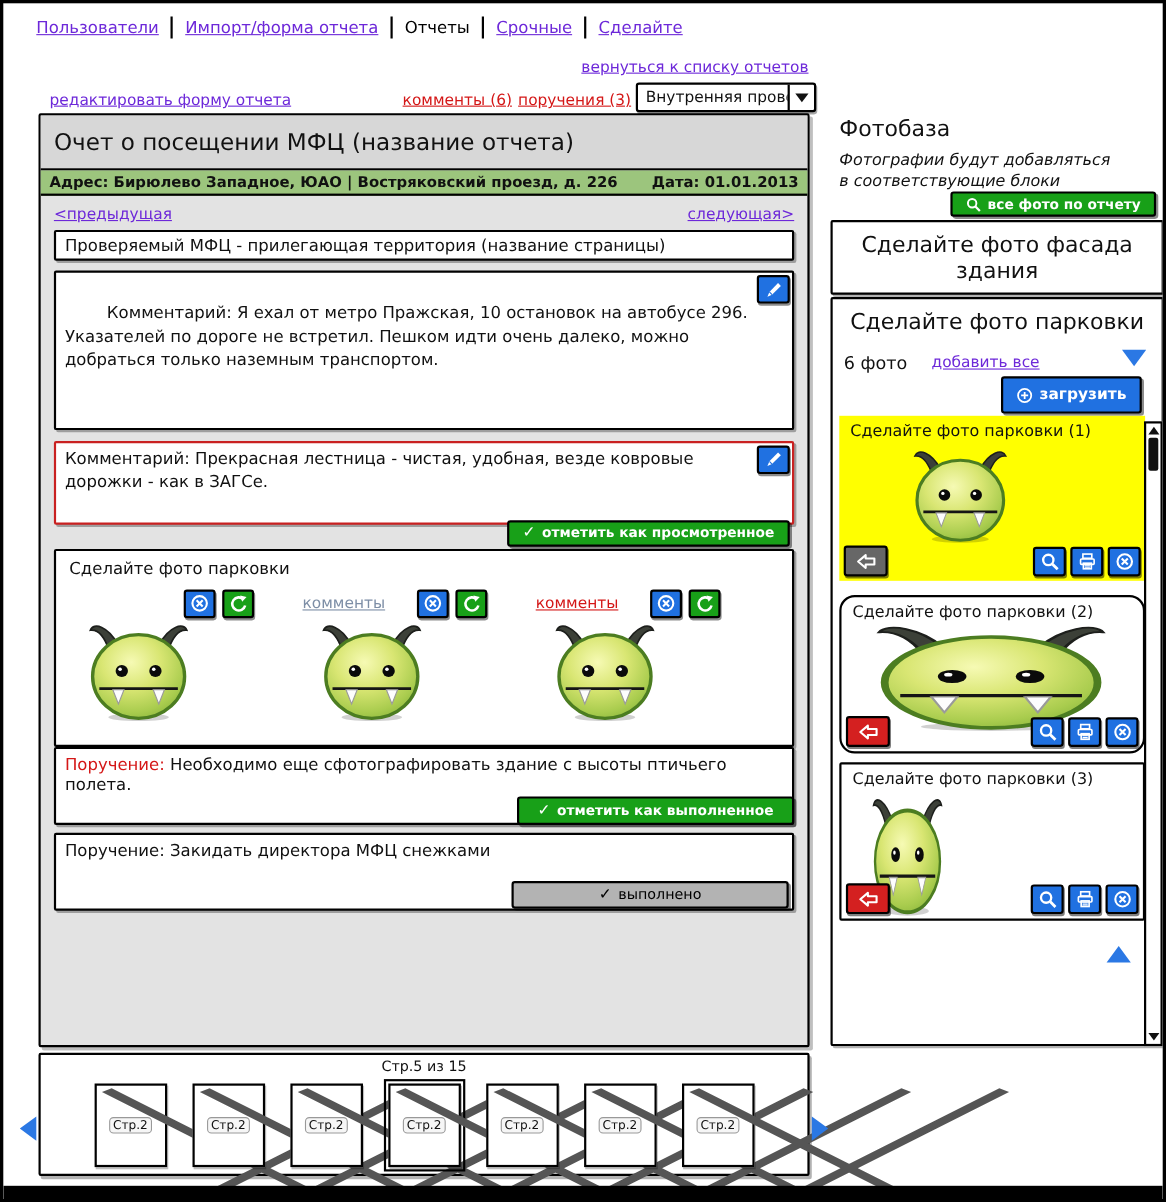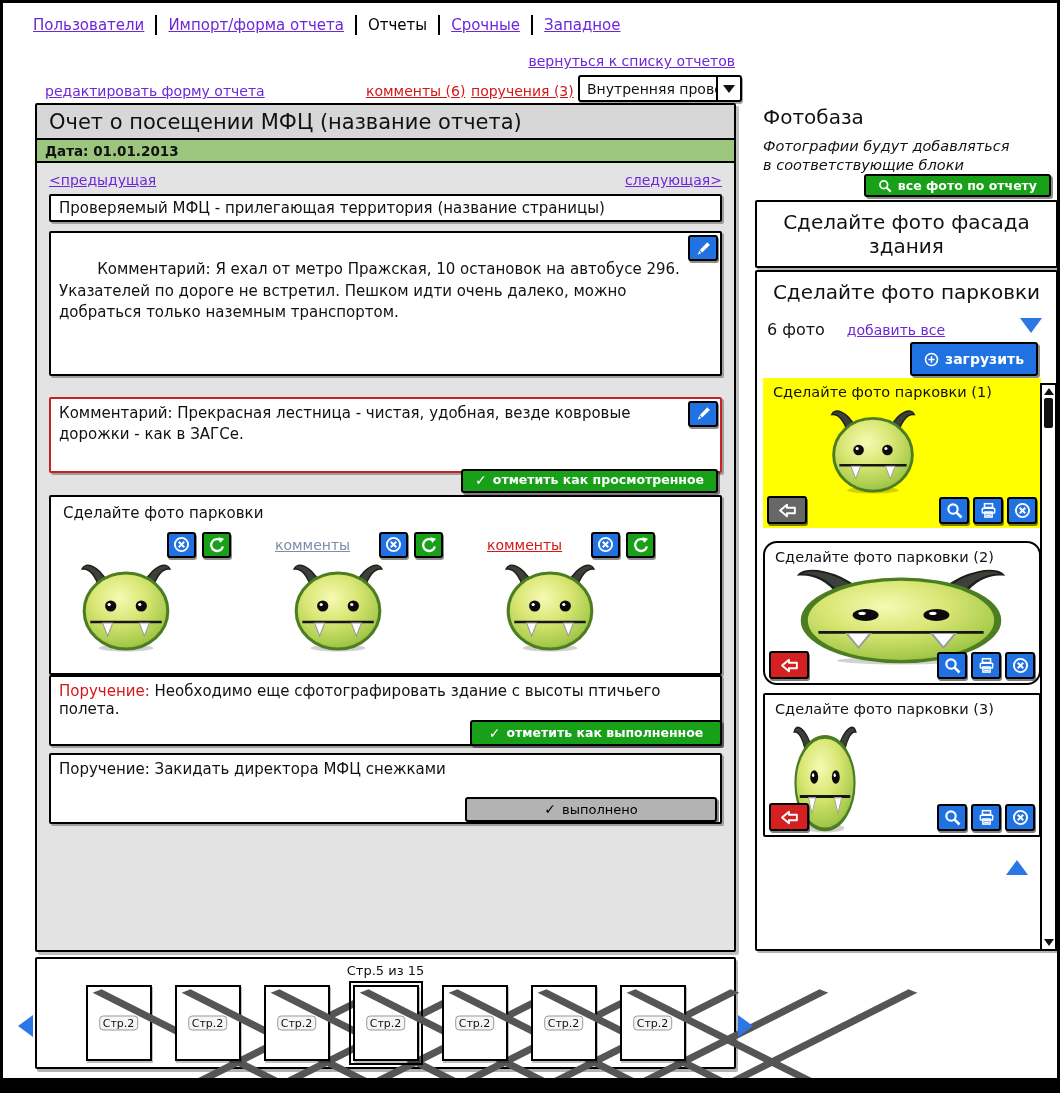--- a/index.html
+++ b/index.html
@@ -33,30 +33,30 @@
   .tri.black-down { border-left:6px solid transparent; border-right:6px solid transparent; border-top:8px solid #111; }
   .tri.blue-up   { border-left:11px solid transparent; border-right:11px solid transparent; border-bottom:15px solid #2b78e4; }
   .tri.blue-down { border-left:11px solid transparent; border-right:11px solid transparent; border-top:15px solid #2b78e4; }
   .tri.blue-left  { border-top:11px solid transparent; border-bottom:11px solid transparent; border-right:15px solid #2b78e4; }
   .tri.blue-right { border-top:11px solid transparent; border-bottom:11px solid transparent; border-left:15px solid #2b78e4; }
 
   
   .main-panel { position:absolute; left:32px; top:100px; width:701px; height:849px;
                 background:#e3e3e3; border:2px solid #000; border-radius:2px;
                 box-shadow:3px 3px 0 rgba(0,0,0,.25); }
-  .panel-title { height:35px; background:#d7d7d7; border-bottom:2px solid #000;
+  .panel-title { height:50px; background:#d7d7d7; border-bottom:2px solid #000;
                  display:flex; align-items:center; padding:0 12px; font-size:21px; }
   .addr-bar { height:23px; background:#9cc57d; border-bottom:2px solid #000;
               display:flex; align-items:center; justify-content:space-between;
               padding:0 8px; font-size:13.5px; font-weight:bold; }
   .pagenav { display:flex; justify-content:space-between; padding:9px 12px 6px; font-size:14px; }
   .content { padding:0 12px; }
   .wirebox { background:#fff; border:2px solid #000; border-radius:2px; box-shadow:2px 2px 0 rgba(0,0,0,.3); }
   .pagetitle-box { padding:3px 8px; font-size:15px; margin-bottom:9px; }
-  .comment-box { position:relative; padding:4px 36px 6px 8px; font-size:15px; line-height:1.45; margin-bottom:21px; white-space:pre-wrap; }
+  .comment-box { position:relative; padding:4px 36px 6px 8px; font-size:15px; line-height:1.45; margin-bottom:10px; white-space:pre-wrap; }
   .comment-box.edited { border:2px solid #c92121; margin-bottom:22px; min-height:76px; white-space:normal; }
   .edited-row { display:flex; align-items:center; margin:2px 0 10px; }
   .edited-label { color:#d41717; font-weight:bold; font-size:15px; }
   .edited-row .link { margin-left:54px; font-size:14px; }
   .icon-btn { position:absolute; top:2px; right:2px; width:30px; height:26px; background:#2071e1;
               border:2px solid #000; border-radius:3px; display:flex; align-items:center; justify-content:center;
               box-shadow:1px 2px 0 rgba(0,0,0,.45); cursor:pointer; }
   .btn-green { background:#18a018; color:#fff; border:2px solid #000; border-radius:3px;
                font-size:12.5px; font-weight:bold; display:inline-flex; align-items:center; justify-content:center;
                gap:6px; padding:0 12px; height:24px; box-shadow:2px 2px 0 rgba(0,0,0,.45); cursor:pointer; white-space:nowrap; }
@@ -205,39 +205,40 @@
 
   <div class="topnav">
     <a>Пользователи</a>
     <span class="sep"></span>
     <a>Импорт/форма отчета</a>
     <span class="sep"></span>
     <span class="active">Отчеты</span>
     <span class="sep"></span>
     <a>Срочные</a>
     <span class="sep"></span>
-    <a>Западное</a>
+    <a>Сделайте</a>
   </div>
 
   <a class="back-link">вернуться к списку отчетов</a>
   <a class="edit-link">редактировать форму отчета</a>
   <span class="comments-link link-red">комменты (6)</span>
   <span class="tasks-link link-red">поручения (3)</span>
 
   <div class="dropdown">
     <span class="val">Внутренняя проверка</span>
     <span class="dd-sep"></span>
     <span class="dd-arrow">
         <span class="tri black-down"></span>
       </span>
   </div>
 
   <div class="main-panel">
     <div class="panel-title">Очет о посещении МФЦ (название отчета)</div>
     <div class="addr-bar">
+      <span>Адрес: Бирюлево Западное, ЮАО | Востряковский проезд, д. 226</span>
       <span>Дата: 01.01.2013</span>
     </div>
     <div class="pagenav">
       <a>&lt;предыдущая</a>
       <a>следующая&gt;</a>
     </div>
 
     <div class="content">
       <div class="wirebox pagetitle-box">Проверяемый МФЦ - прилегающая территория (название страницы)</div>
 

